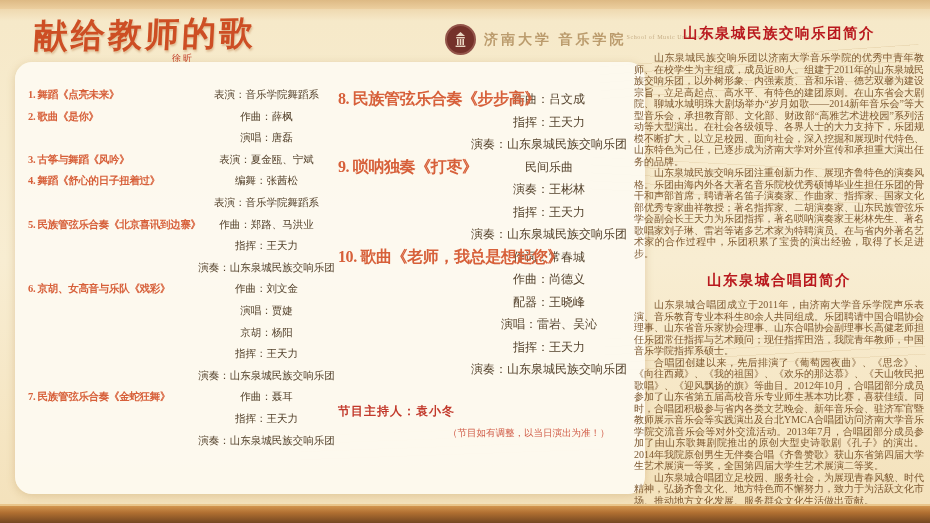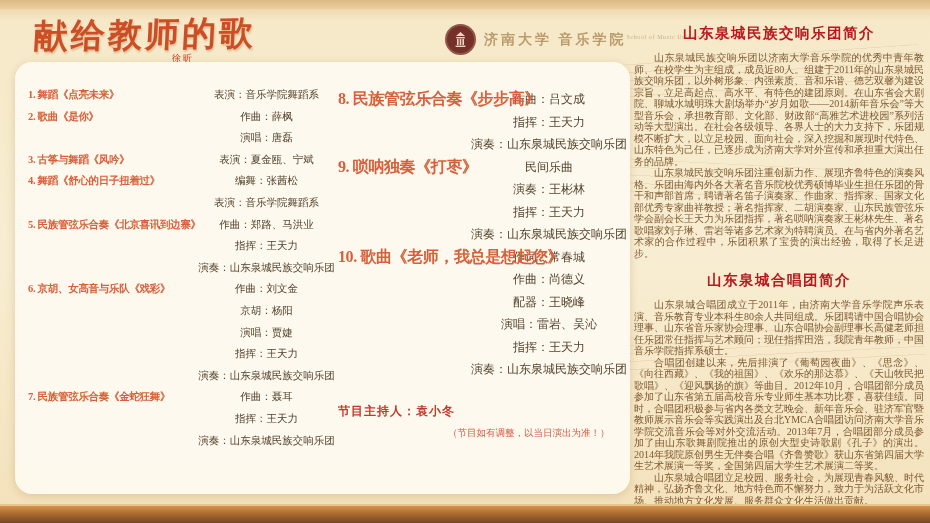--- a/index.html
+++ b/index.html
@@ -25,21 +25,21 @@
   .title-sig{position:absolute;left:172px;top:52px;font-size:9px;color:#c4402a;letter-spacing:2px;text-align:right;}
 
   .logo{position:absolute;left:445px;top:24px;display:flex;align-items:center;gap:8px;}
   .logo-seal{width:27px;height:27px;border-radius:50%;background:#74312a;
     border:2px solid #93544a;display:flex;align-items:center;justify-content:center;flex-shrink:0;}
   .logo-text{display:flex;flex-direction:row;line-height:1.1;}
   .logo-cn{font-size:14px;font-weight:bold;color:rgba(172,136,86,.80);letter-spacing:3px;}
   .logo-en{font-size:6px;color:rgba(178,148,106,.70);letter-spacing:.6px;margin-top:2px;}
 
   .panel{position:absolute;left:15px;top:62px;width:615px;height:432px;border-radius:17px;
-    background:rgba(253,250,240,.94);box-shadow:0 2px 8px rgba(170,125,60,.28);}
+    background:rgba(253,250,240,.94);box-shadow:0 2px 8px rgba(170,125,60,.28);padding-left:15px;}
 
   .prog-col{position:absolute;top:0;left:0;}
   .col1{left:13px;top:22px;width:305px;}
   .col2{left:323px;top:26px;width:292px;}
   .prog-item{position:relative;}
   .prog-title{position:absolute;left:0;top:0;white-space:nowrap;color:#d7603a;font-weight:bold;}
   .col1 .prog-title{font-size:10.5px;line-height:21.6px;letter-spacing:-.3px;}
   .col2 .prog-title{font-size:16px;line-height:22.5px;letter-spacing:-.4px;}
   .prog-details{display:flex;flex-direction:column;align-items:center;}
   .col1 .prog-details{margin-left:172px;}
@@ -122,22 +122,22 @@
           <div class="prog-details">
             <div class="prog-detail">作曲：郑路、马洪业</div>
             <div class="prog-detail">指挥：王天力</div>
             <div class="prog-detail">演奏：山东泉城民族交响乐团</div>
           </div>
         </div>
         <div class="prog-item">
           <div class="prog-title">6. 京胡、女高音与乐队《戏彩》</div>
           <div class="prog-details">
             <div class="prog-detail">作曲：刘文金</div>
+            <div class="prog-detail">演唱：贾婕</div>
             <div class="prog-detail">京胡：杨阳</div>
-            <div class="prog-detail">演唱：贾婕</div>
             <div class="prog-detail">指挥：王天力</div>
             <div class="prog-detail">演奏：山东泉城民族交响乐团</div>
           </div>
         </div>
         <div class="prog-item">
           <div class="prog-title">7. 民族管弦乐合奏《金蛇狂舞》</div>
           <div class="prog-details">
             <div class="prog-detail">作曲：聂耳</div>
             <div class="prog-detail">指挥：王天力</div>
             <div class="prog-detail">演奏：山东泉城民族交响乐团</div>

